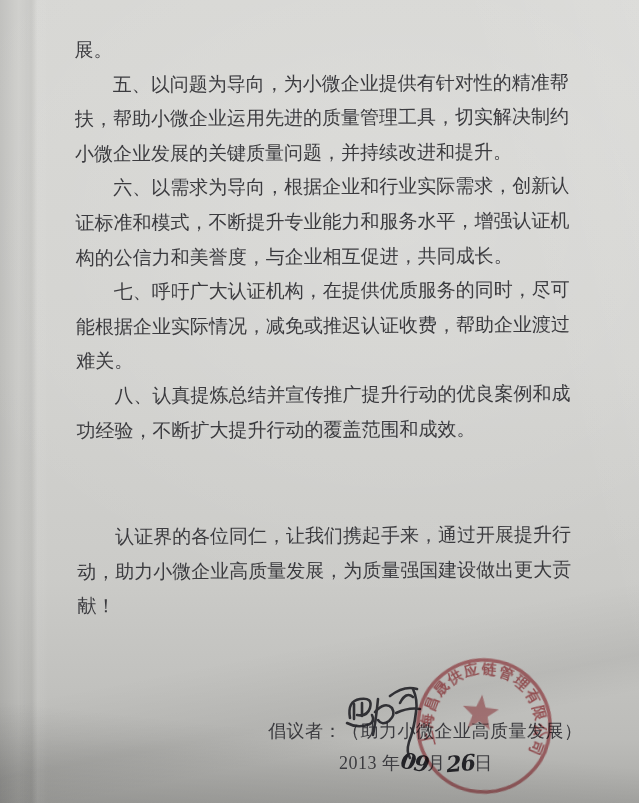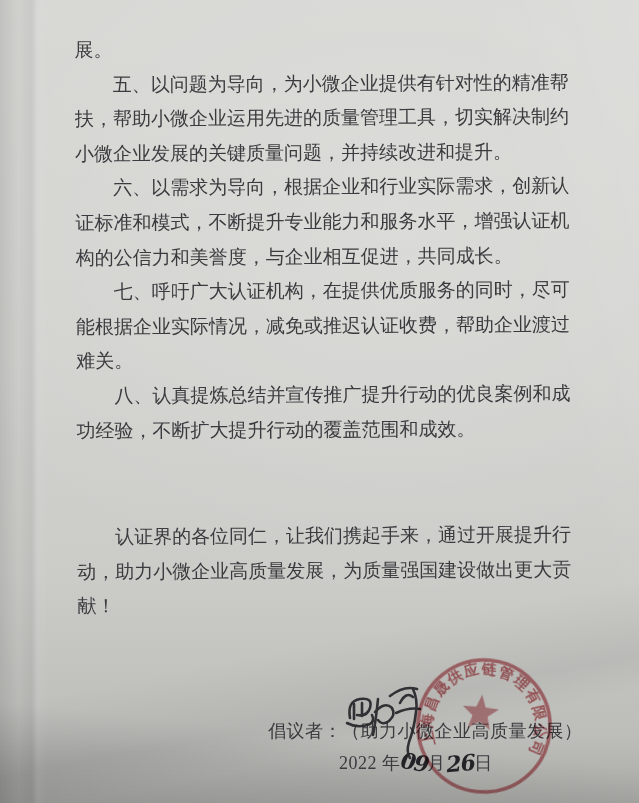--- a/index.html
+++ b/index.html
@@ -82,21 +82,21 @@
   <div class="ln">难关。</div>
   <div class="ln jf">　　八、认真提炼总结并宣传推广提升行动的优良案例和成</div>
   <div class="ln wrapok">功经验，不断扩大提升行动的覆盖范围和成效。</div>
   <div class="ln jf gap">　　认证界的各位同仁，让我们携起手来，通过开展提升行</div>
   <div class="ln jf">动，助力小微企业高质量发展，为质量强国建设做出更大贡</div>
   <div class="ln">献！</div>
 </div>
 
 <div class="proposer">倡议者：（助力小微企业高质量发展）</div>
 
-<div class="dateline"><span>2022 年</span><span class="hand m">09</span><span>月</span><span class="hand d">26</span><span>日</span></div>
+<div class="dateline"><span>2013 年</span><span class="hand m">09</span><span>月</span><span class="hand d">26</span><span>日</span></div>
 
 <svg class="signature" viewBox="0 0 110 105">
   <path d="M20,58 q-3,-17 10,-19 q13,-2 10,9 q-3,9 -13,7"></path>
   <path d="M24,44 l0,15 M32,43 l0,13"></path>
   <path d="M17,63 q11,6 23,1 q5,-3 2,-9"></path>
   <path d="M48,39 q-2,21 -5,36"></path>
   <path d="M45,52 q10,-11 17,-4 q4,7 -3,13 q-7,5 -11,-1"></path>
   <path d="M60,36 q14,-11 27,-7"></path>
   <path d="M70,43 q6,-12 13,-6 M66,53 q13,-6 24,-4"></path>
   <path d="M83,29 q5,11 3,23 q-2,17 -7,30 q-3,10 1,16"></path>

